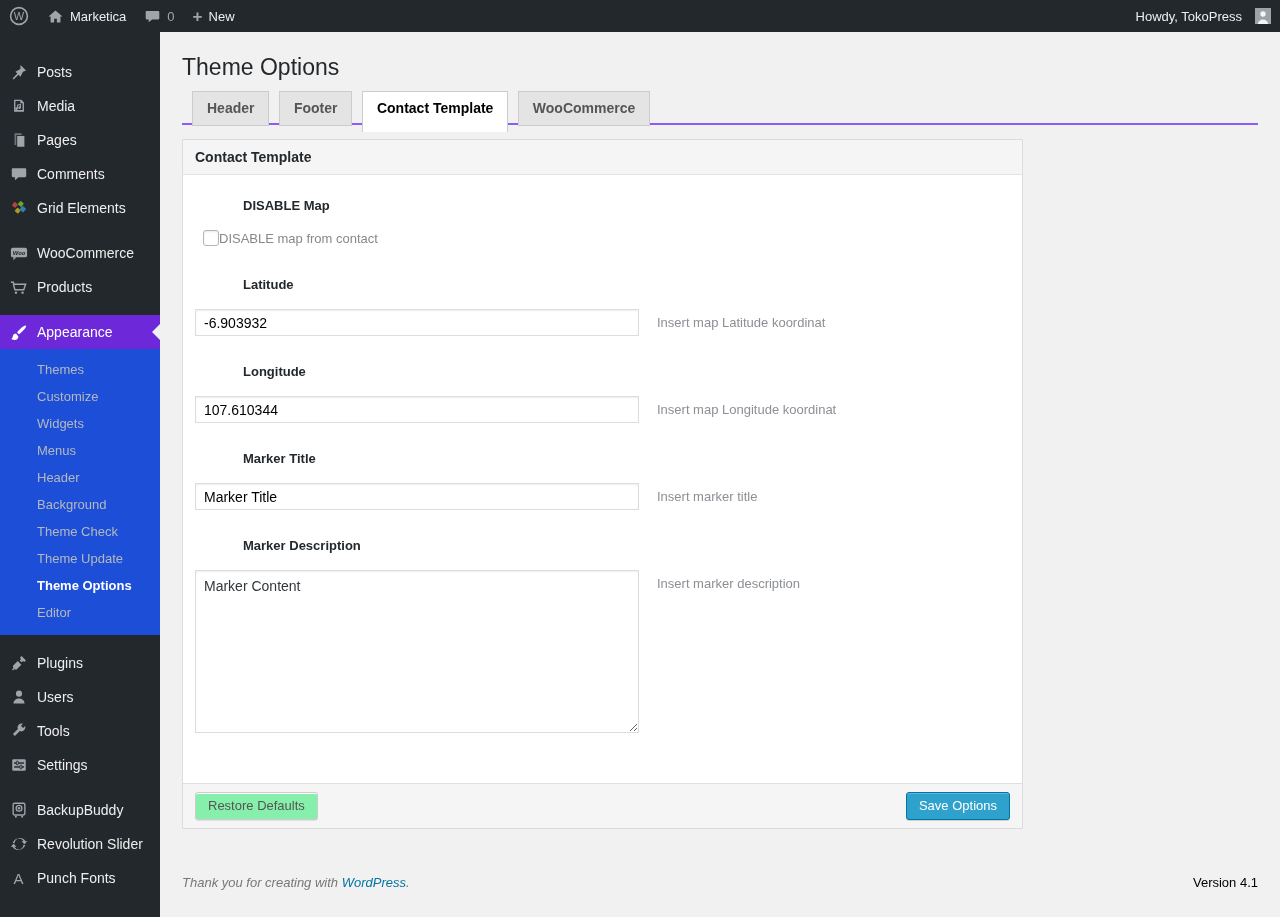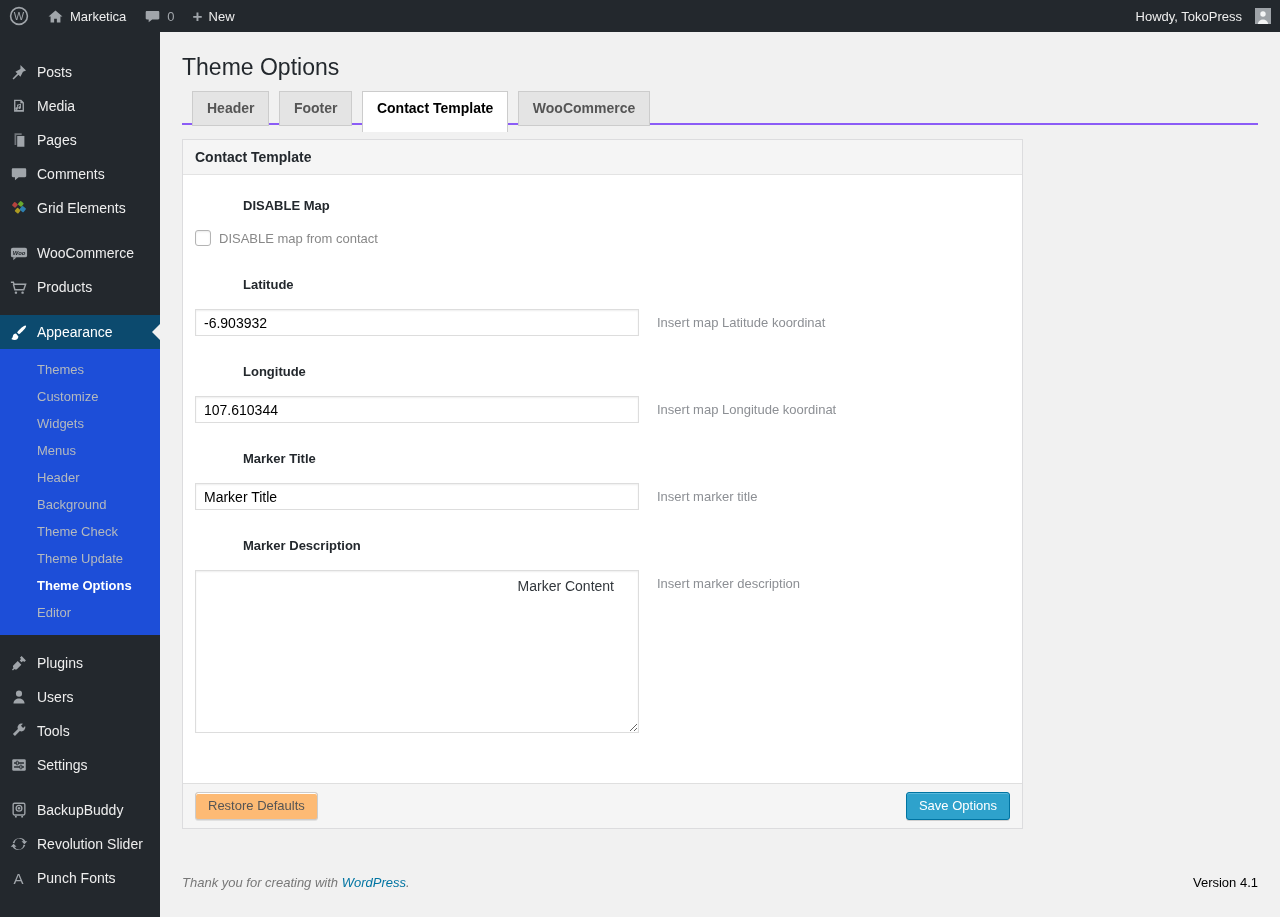--- a/index.html
+++ b/index.html
@@ -19,21 +19,21 @@
   .ab-avatar { width:16px; height:16px; background:#9ea3a8; display:inline-block; margin-left:7px; }
 
   
   .sidebar { position:fixed; top:32px; left:0; bottom:0; width:160px; background:#23282d; }
   .menu-pad { height:12px; }
   .menu-gap { height:11px; }
   .menu-item { display:flex; align-items:center; height:34px; color:#eee; font-size:14px;
     cursor:pointer; position:relative; }
   .menu-item .mi-ico { width:37px; display:flex; justify-content:center; color:#a0a5aa; }
   .menu-item svg { display:block; }
-  .menu-item.active { background:#0c4a6e; color:#fff; }
+  .menu-item.active { background:#6d28d9; color:#fff; }
   .menu-item.active .mi-ico { color:#fff; }
   .menu-item.active::after { content:""; position:absolute; right:0; top:50%; margin-top:-8px;
     width:0; height:0; border:8px solid transparent; border-right:8px solid #f1f1f1; }
   .submenu { background:#1d4ed8; padding:7px 0 9px; }
   .submenu-item { display:flex; align-items:center; height:27px; padding-left:37px;
     color:#b4b9be; font-size:13px; cursor:pointer; }
   .submenu-item.current { color:#fff; font-weight:bold; }
 
   
   .main { margin-left:160px; padding:32px 22px 0; }
@@ -46,39 +46,39 @@
   .nav-tab.active { height:41px; background:#fff; border-bottom:none; color:#000; z-index:2; }
 
   .panel { width:841px; margin-top:14px; background:#fff; border:1px solid #dcdcde; }
   .panel-header { background:#f5f5f5; border-bottom:1px solid #e3e3e3; padding:9px 12px;
     font-size:14px; font-weight:bold; color:#23282d; line-height:16px; }
   .panel-body { padding:24px 12px 50px; }
   .field { margin-bottom:29px; }
   .field.cb-field { margin-bottom:32px; }
   .field-label { display:block; font-size:13px; font-weight:bold; color:#23282d;
     line-height:14px; margin-bottom:17px;padding-left:48px; }
-  .cb-row { display:flex; align-items:center; gap:8px; }
+  .cb-row { display:flex; align-items:center; gap:0;margin-left:8px; }
   .wp-checkbox { appearance:none; -webkit-appearance:none; width:16px; height:16px;
     border:1px solid #b4b4b4; border-radius:3px; background:#fff;
     box-shadow:inset 0 1px 2px rgba(0,0,0,.08); cursor:pointer; }
   .cb-label { font-size:13px; color:#888; }
   .ctrl-row { display:flex; align-items:flex-start; }
   .wp-input { width:444px; height:27px; padding:3px 8px; font-size:14px; color:#000000;
     font-family:"Liberation Sans", sans-serif; background:#fff; border:1px solid #ddd;
     box-shadow:inset 0 1px 2px rgba(0,0,0,.07); outline:none; }
-  .wp-textarea { width:444px; height:163px; padding:6px 24px; font-size:14px; color:#32373c;
+  .wp-textarea { width:444px; height:163px; padding:6px 8px; font-size:14px; color:#32373c;
     font-family:"Liberation Sans", sans-serif; background:#fff; border:1px solid #ddd;
-    box-shadow:inset 0 1px 2px rgba(0,0,0,.07); resize:vertical; outline:none; line-height:1.4;text-align:right; }
+    box-shadow:inset 0 1px 2px rgba(0,0,0,.07); resize:vertical; outline:none; line-height:1.4; }
   .hint { font-size:13px; color:#8c8f94; margin-left:18px; padding-top:6px; }
 
   .panel-footer { background:#f5f5f5; border-top:1px solid #dfdfdf; padding:8px 12px;
     display:flex; justify-content:space-between; align-items:center; }
   .btn { font-family:"Liberation Sans", sans-serif; font-size:13px; height:28px; padding:0 12px;
     border-radius:3px; cursor:pointer; line-height:26px; }
-  .btn-secondary { background:#fdba74; border:1px solid #ccc; color:#555;
+  .btn-secondary { background:#86efac; border:1px solid #ccc; color:#555;
     box-shadow:inset 0 1px 0 #fff, 0 1px 0 rgba(0,0,0,.08); }
   .btn-primary { background:#2ea2cc; border:1px solid #0074a2; color:#fff;
     box-shadow:inset 0 1px 0 rgba(120,200,230,.6), 0 1px 0 rgba(0,0,0,.15); }
 
   .page-footer { width:1076px; margin-top:46px; display:flex; justify-content:space-between;
     align-items:baseline; font-size:13px; color:#777; }
   .thanks { font-style:italic; }
   .thanks a { color:#0074a2; text-decoration:none; cursor:pointer; }
   .version { color:#000000; }
 </style>

